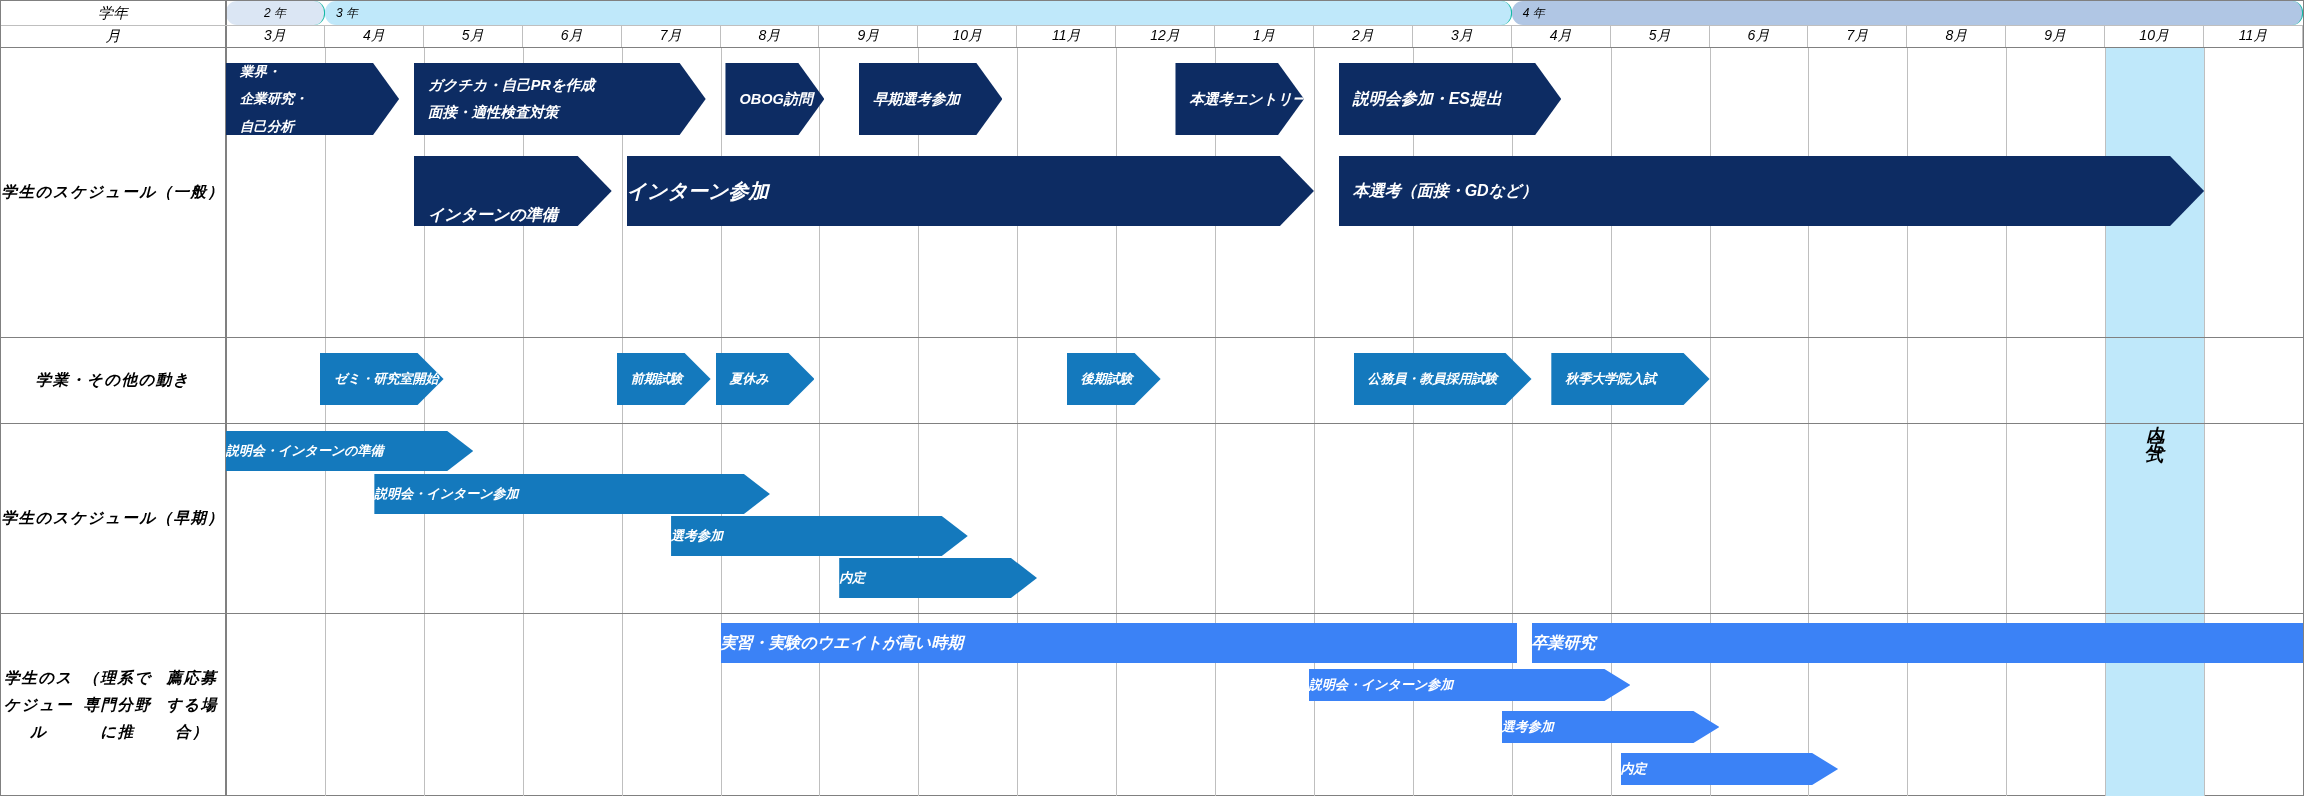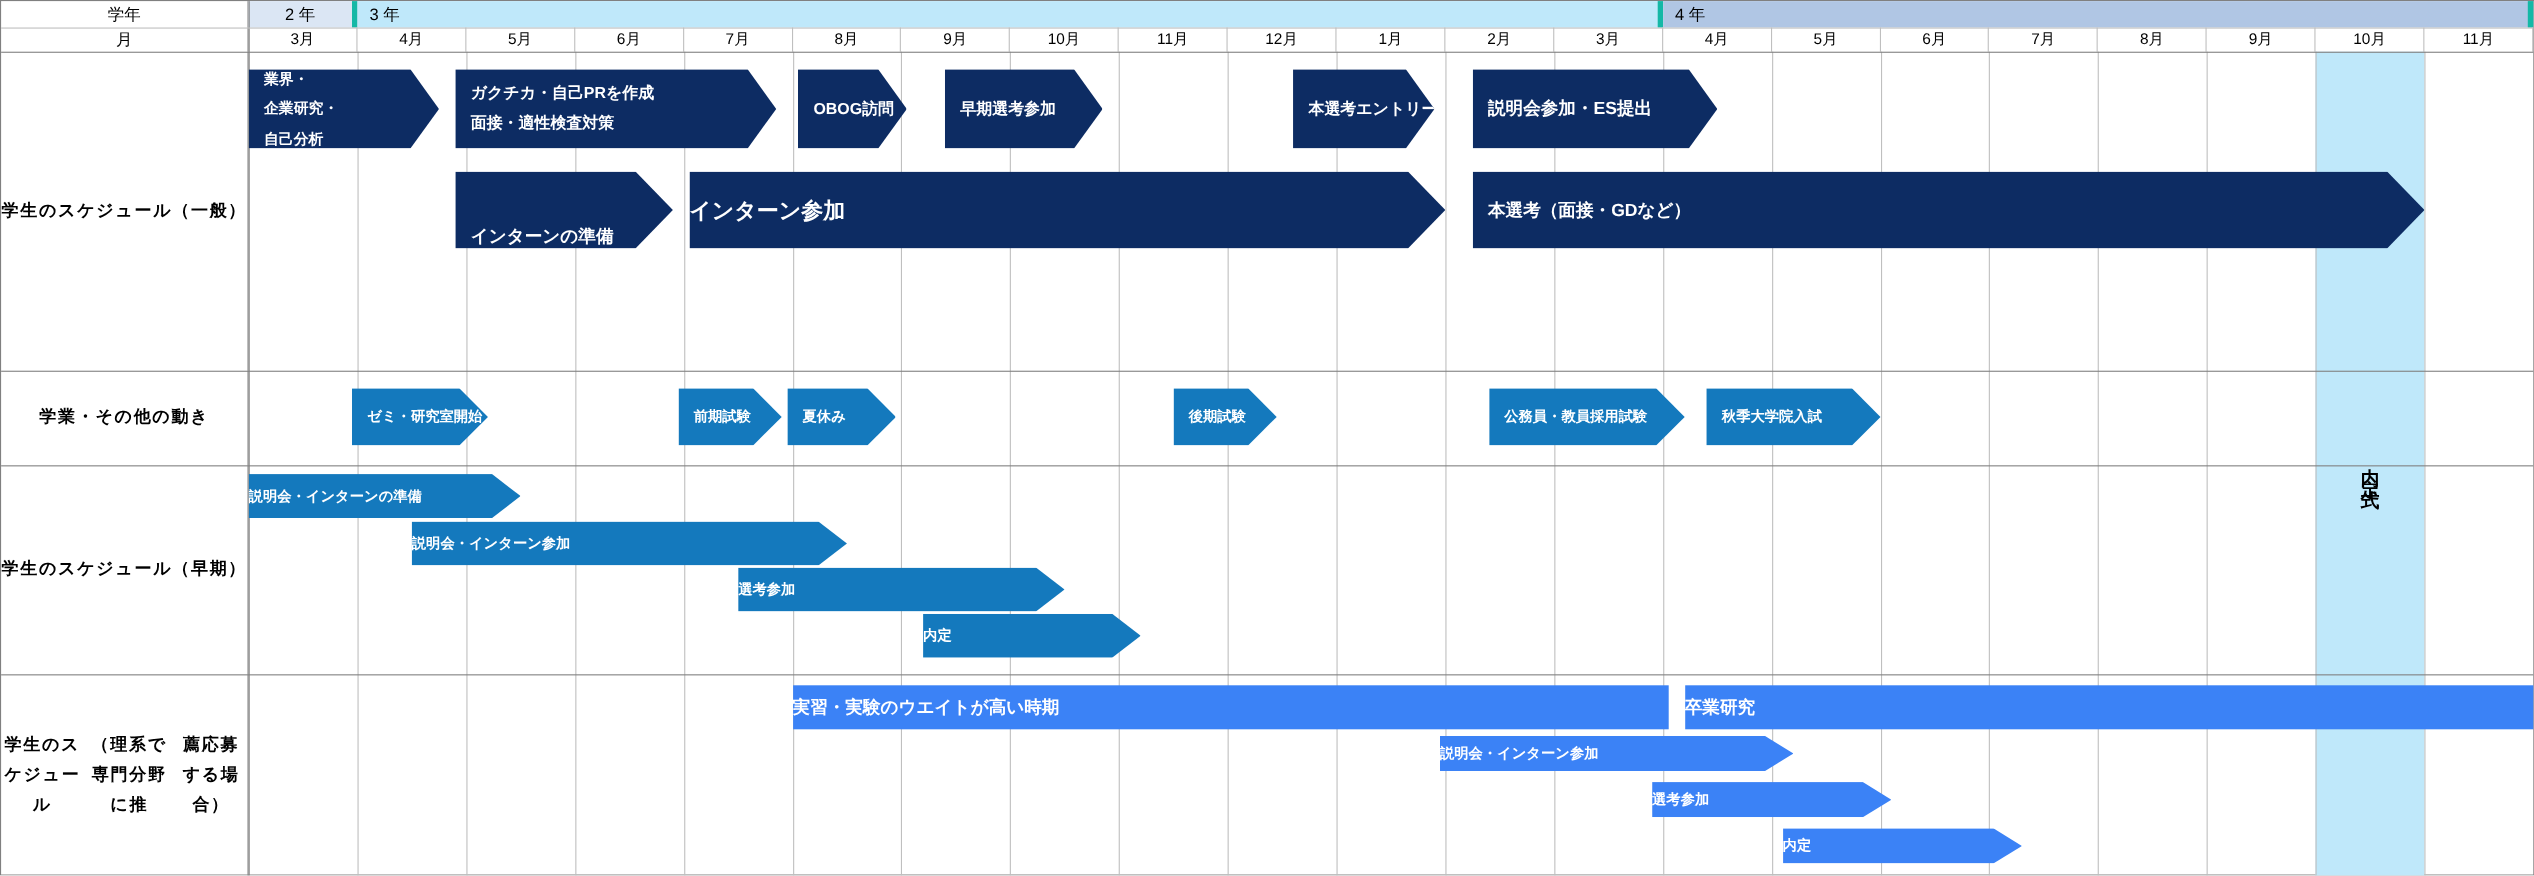--- a/index.html
+++ b/index.html
@@ -9,35 +9,37 @@
     background:#ffffff;
     font-family:"Liberation Sans","DejaVu Sans",sans-serif;
     color:#000;
     overflow:hidden;
   }
   #chart{
     position:relative;
     width:2304px;height:796px;
     box-sizing:border-box;
     border:1px solid #808080;
+    font-style:italic;
   }
   
   .vline{position:absolute;top:0;width:1px;background:#bfbfbf;z-index:3;}
   .vline.strong{background:#808080;}
   .hline{position:absolute;left:0;width:2302px;height:1px;background:#808080;z-index:4;}
   .hline.thin{background:#bfbfbf;}
 
   
   .yr-cell{
     position:absolute;box-sizing:border-box;
     height:24px;top:0;
     display:flex;align-items:center;
-    font-size:15px;font-weight:400;
-    border-right:5px solid #14b8a6;
+    font-size:12px;font-weight:400;
+    border-right:1px solid #14b8a6;
     z-index:2;
+    border-radius:11px;
   }
   .yr-cell.center{justify-content:center;}
   .yr-cell.leftpad{padding-left:11px;}
   .mon-cell{
     position:absolute;box-sizing:border-box;
     height:22px;top:24px;
     display:flex;align-items:center;justify-content:center;
     font-size:14px;
     border-right:1px solid #bfbfbf;
     z-index:2;

